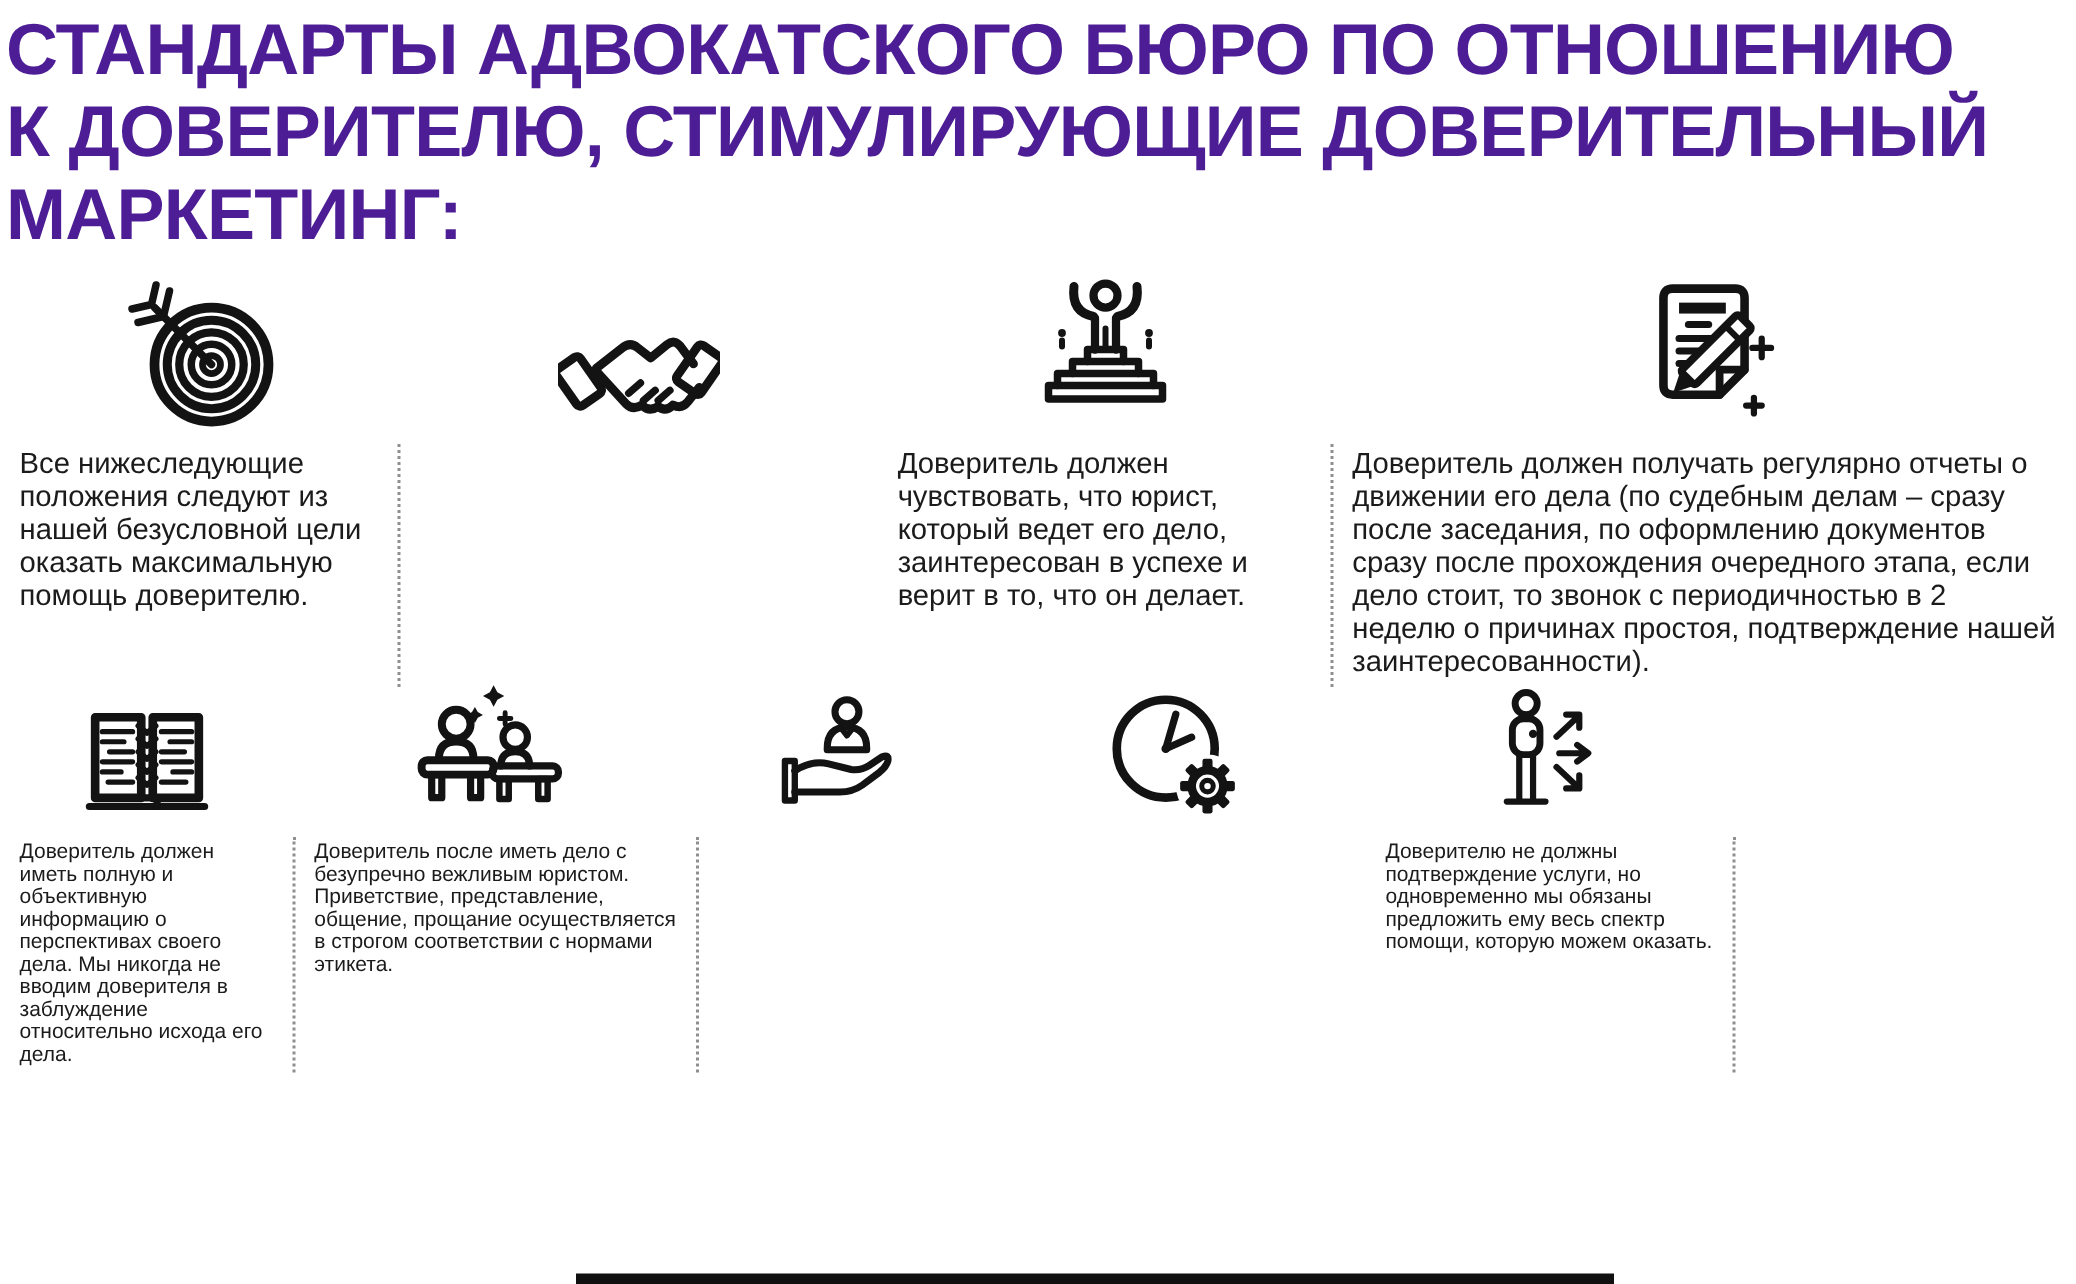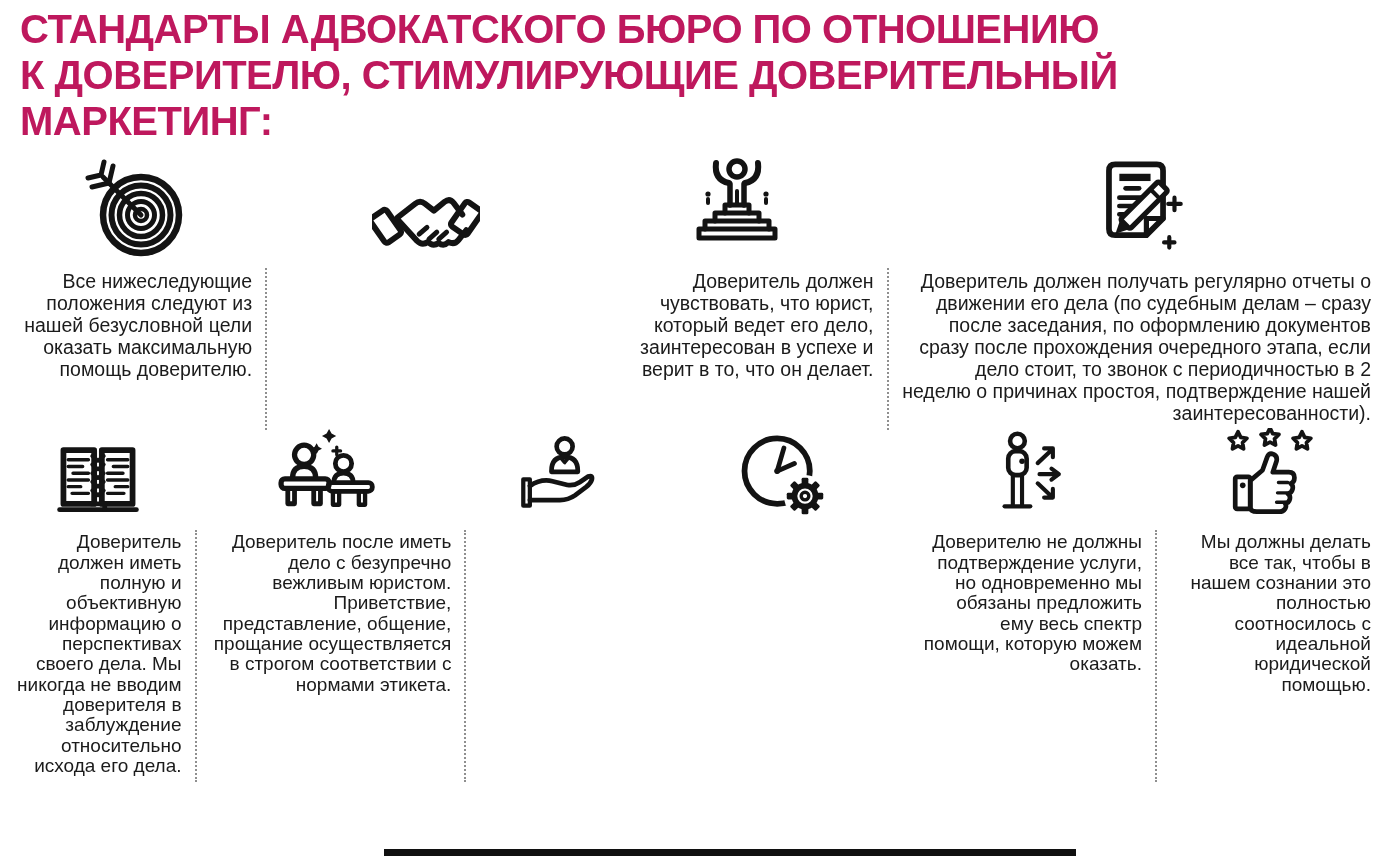--- a/index.html
+++ b/index.html
@@ -4,36 +4,36 @@
 <style>
   * { margin:0; padding:0; box-sizing:border-box; }
   html,body { background:#fff; }
   body {
     width:1384px; height:856px;
     font-family:"Liberation Sans", sans-serif;
     color:#1b1b1b; position:relative; overflow:hidden;
   }
   .page { width:100%; height:100%; position:relative; }
   .title {
-    font-size:40px; font-weight:bold; line-height:1.15;
-    color:#be185d; letter-spacing:-0.5px;
-    padding:6px 10px 0 20px; white-space:pre-line;
+    font-size:48px; font-weight:bold; line-height:1.15;
+    color:#4c1d95; letter-spacing:-0.5px;
+    padding:6px 10px 0 4px; white-space:pre-line;
   }
   .row { display:flex; align-items:stretch; }
   .row1 { margin-top:8px; }
   .row2 { margin-top:0; }
   .card { display:flex; flex-direction:column; }
   .icon-wrap { display:flex; align-items:flex-end; justify-content:center; }
   .row1 .icon-wrap { height:106px; margin-bottom:10px; }
   .row2 .icon-wrap { height:92px; margin-bottom:8px; }
   .body {
-    flex:1; text-align:right; padding:2px 13px 6px;
+    flex:1; text-align:left; padding:2px 13px 6px;
     font-size:19.5px; line-height:1.13; color:#1b1b1b;
   }
-  .row2 .body { font-size:19px; line-height:1.07; }
+  .row2 .body { font-size:14px; line-height:1.07; }
   .card.divided .body { border-right:2px dotted #8f8f8f; }
   
   .w1-1{width:19.3%;} .w1-2{width:23.0%;} .w1-3{width:21.9%;} .w1-4{width:35.8%;}
   
   .w2-1{width:14.2%;} .w2-2{width:19.5%;} .w2-3{width:13.4%;}
   .w2-4{width:18.7%;} .w2-5{width:17.8%;} .w2-6{width:16.4%;}
   .icon { stroke:#131313; fill:none; stroke-width:5; stroke-linecap:round; stroke-linejoin:round; }
   .bottom-bar {
     position:absolute; left:384px; bottom:0; width:692px; height:7px;
     background:#101010;
@@ -205,30 +205,16 @@
           <path d="M27 49 v32 M37 49 v32" stroke-width="4.5"></path>
           <path d="M18 83 h28" stroke-width="4.5"></path>
           <path d="M54 36 L70 21 M61 20 h9.5 v9.5" stroke-width="4.5"></path>
           <path d="M56 48 h20 M69 42 l8 6 -8 6" stroke-width="4.5"></path>
           <path d="M54 58 l16 15 M70.5 64 v9.5 h-9.5" stroke-width="4.5"></path>
         </svg>
       </div>
       <div class="body">Доверителю не должны подтверждение услуги, но одновременно мы обязаны предложить ему весь спектр помощи, которую можем оказать.</div>
     </div>
 
-    <div class="card w2-6">
-      <div class="icon-wrap">
-        <svg class="icon" width="104" height="94" viewBox="0 0 110 100">
-          <path transform="translate(21 14)" d="M0 -10 L2.9 -4 L9.5 -3.1 L4.8 1.5 L5.9 8.1 L0 5 L-5.9 8.1 L-4.8 1.5 L-9.5 -3.1 L-2.9 -4 Z" stroke-width="4"></path>
-          <path transform="translate(55 10)" d="M0 -10 L2.9 -4 L9.5 -3.1 L4.8 1.5 L5.9 8.1 L0 5 L-5.9 8.1 L-4.8 1.5 L-9.5 -3.1 L-2.9 -4 Z" stroke-width="4"></path>
-          <path transform="translate(89 14)" d="M0 -10 L2.9 -4 L9.5 -3.1 L4.8 1.5 L5.9 8.1 L0 5 L-5.9 8.1 L-4.8 1.5 L-9.5 -3.1 L-2.9 -4 Z" stroke-width="4"></path>
-          <rect x="18" y="52" width="16" height="34" rx="2" stroke-width="5"></rect>
-          <circle cx="26" cy="61" r="3" fill="#131313" stroke="none"></circle>
-          <path d="M34 82 V56 l13 -11 5 -14 q2 -5 7 -3 q4 2 3 7 l-4 12 h17 q6 0 6 6 q0 5 -4 6 q3 2 2 6 q-1 4 -5 5 q3 2 2 6 q-1 4 -5 4 q2 3 0 6 q-2 3 -6 3 H41 q-7 0 -7 -5 z" stroke-width="5"></path>
-          <path d="M64 58 h10 M63 69 h10 M62 79 h9" stroke-width="3.6"></path>
-        </svg>
-      </div>
-      <div class="body">Мы должны делать все так, чтобы в нашем сознании это полностью соотносилось с идеальной юридической помощью.</div>
-    </div>
   </div>
 
   <div class="bottom-bar"></div>
 </div>
 
 </body></html>

